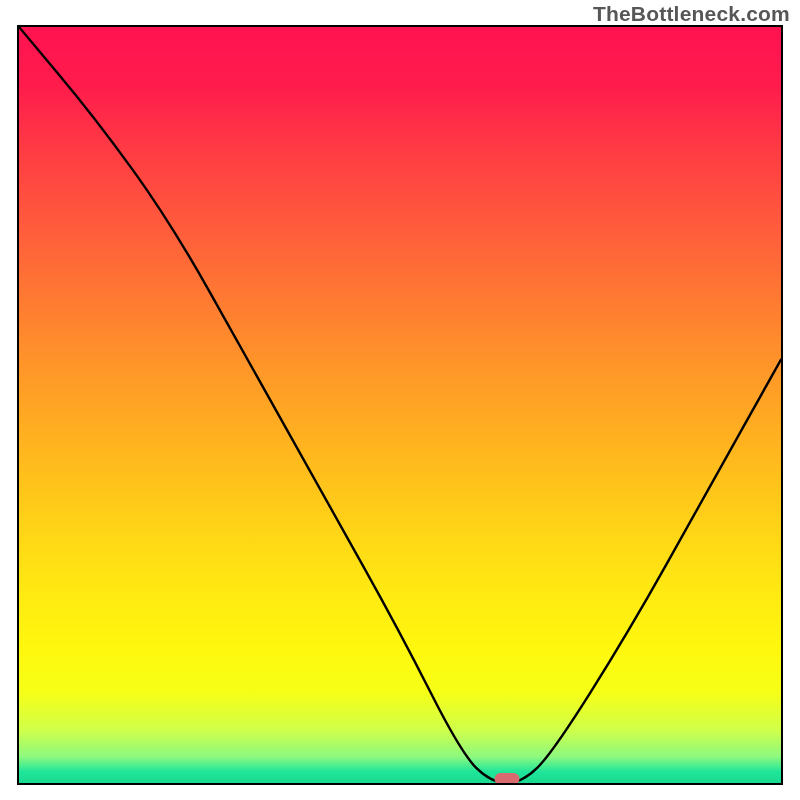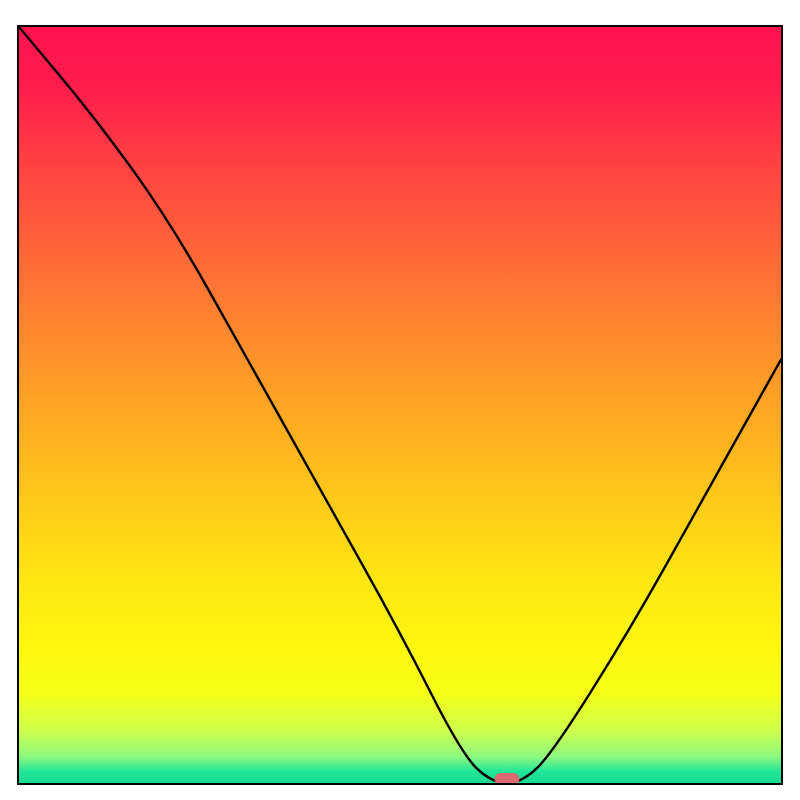--- a/index.html
+++ b/index.html
@@ -71,20 +71,21 @@
     background: #d96a6f;
     border-radius: 6px;
     transform: translate(-50%, -50%);
   }
 </style>
 </head>
 <body>
 
 <div class="container">
 
+  <div class="attribution">TheBottleneck.com</div>
 
   <div class="plot-frame">
     <div class="gradient"></div>
 
     <svg class="curve" viewBox="0 0 762 756" preserveAspectRatio="none">
 
       <path id="curve-path" d="M 0.0 0.0 Q 0.0 0.0 38.1 45.4 Q 76.2 90.7 114.3 143.6 Q 152.4 196.6 190.5 264.6 Q 228.6 332.6 266.7 400.7 Q 304.8 468.7 342.9 536.8 Q 381.0 604.8 411.5 665.3 Q 442.0 725.8 457.2 740.9 Q 472.4 756.0 487.7 756.0 Q 502.9 756.0 518.2 740.9 Q 533.4 725.8 571.5 665.3 Q 609.6 604.8 647.7 536.8 Q 685.8 468.7 723.9 400.7 T 762.0 332.6" fill="none" stroke="#000000" stroke-width="2.4" stroke-linejoin="round" stroke-linecap="round"></path>
     </svg>
 
     <div class="marker" id="marker" style="left: 487.68px; top: 752.22px;"></div>

